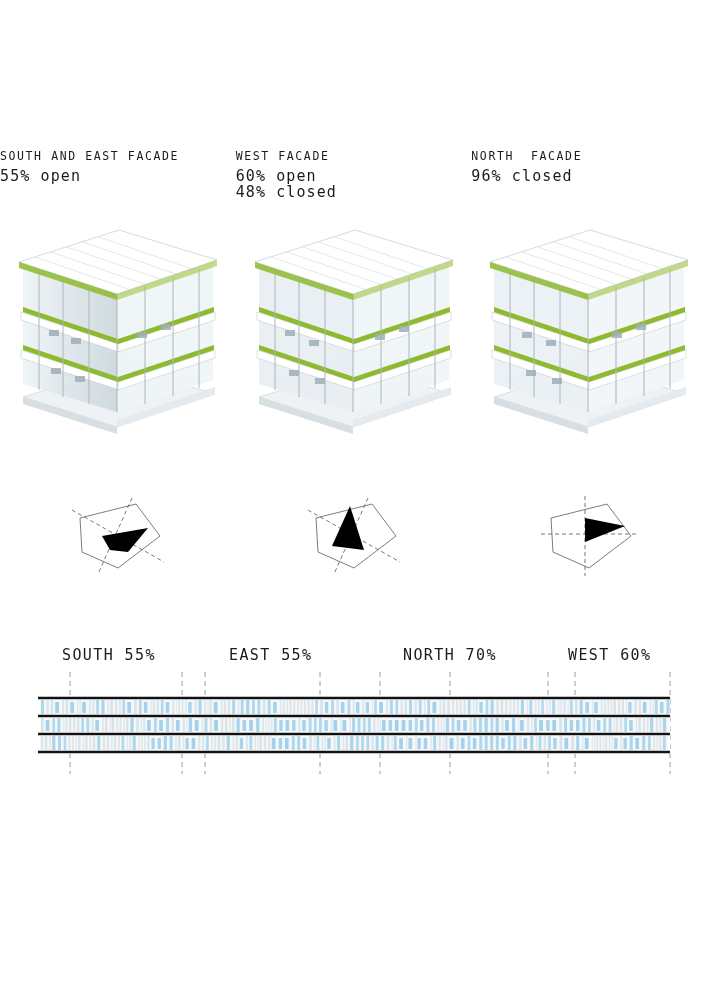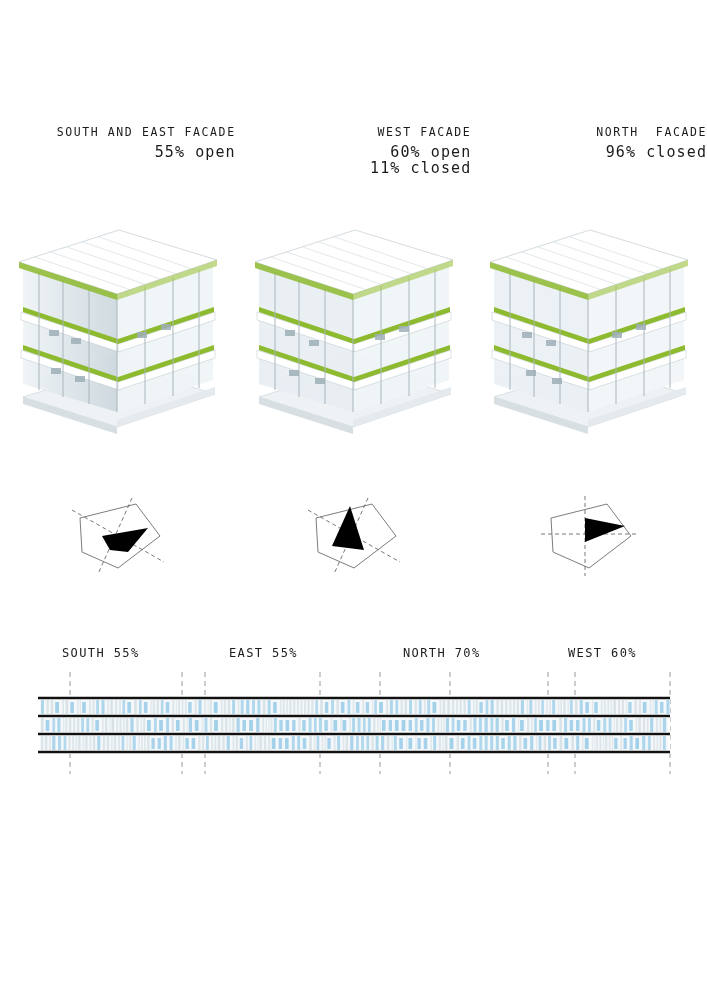--- a/index.html
+++ b/index.html
@@ -18,21 +18,22 @@
   
   .panel-row {
     position: absolute;
     top: 125px;
     left: 0;
     width: 707px;
     display: flex;
   }
   .panel {
     flex: 1 1 33.333%;
-    text-align: right;
+    text-align: left;
+    margin-top: 24px;
   }
   .panel .p-title {
     font-size: 11.5px;
     letter-spacing: 1.6px;
     color: #1b1b1b;
     white-space: pre;
     margin-bottom: 5px;
   }
   .panel .p-line {
     font-size: 15px;
@@ -89,21 +90,21 @@
   
   .elev-labels {
     position: absolute;
     top: 646px;
     left: 0;
     width: 707px;
     height: 18px;
   }
   .elev-label {
     position: absolute;
-    font-size: 12px;
+    font-size: 15px;
     letter-spacing: 1.4px;
     color: #1b1b1b;
     white-space: pre;
   }
   .elev-wrap {
     position: absolute;
     top: 668px;
     left: 30px;
     width: 648px;
     height: 110px;
@@ -114,21 +115,21 @@
 <body>
 
 <div class="panel-row">
   <div class="panel">
     <div class="p-title">SOUTH AND EAST FACADE</div>
     <div class="p-line">55% open</div>
   </div>
   <div class="panel">
     <div class="p-title">WEST FACADE</div>
     <div class="p-line">60% open</div>
-    <div class="p-line">11% closed</div>
+    <div class="p-line">48% closed</div>
   </div>
   <div class="panel">
     <div class="p-title">NORTH  FACADE</div>
     <div class="p-line">96% closed</div>
   </div>
 </div>
 
 <div class="render-row">
 
   <div class="render-cell">

